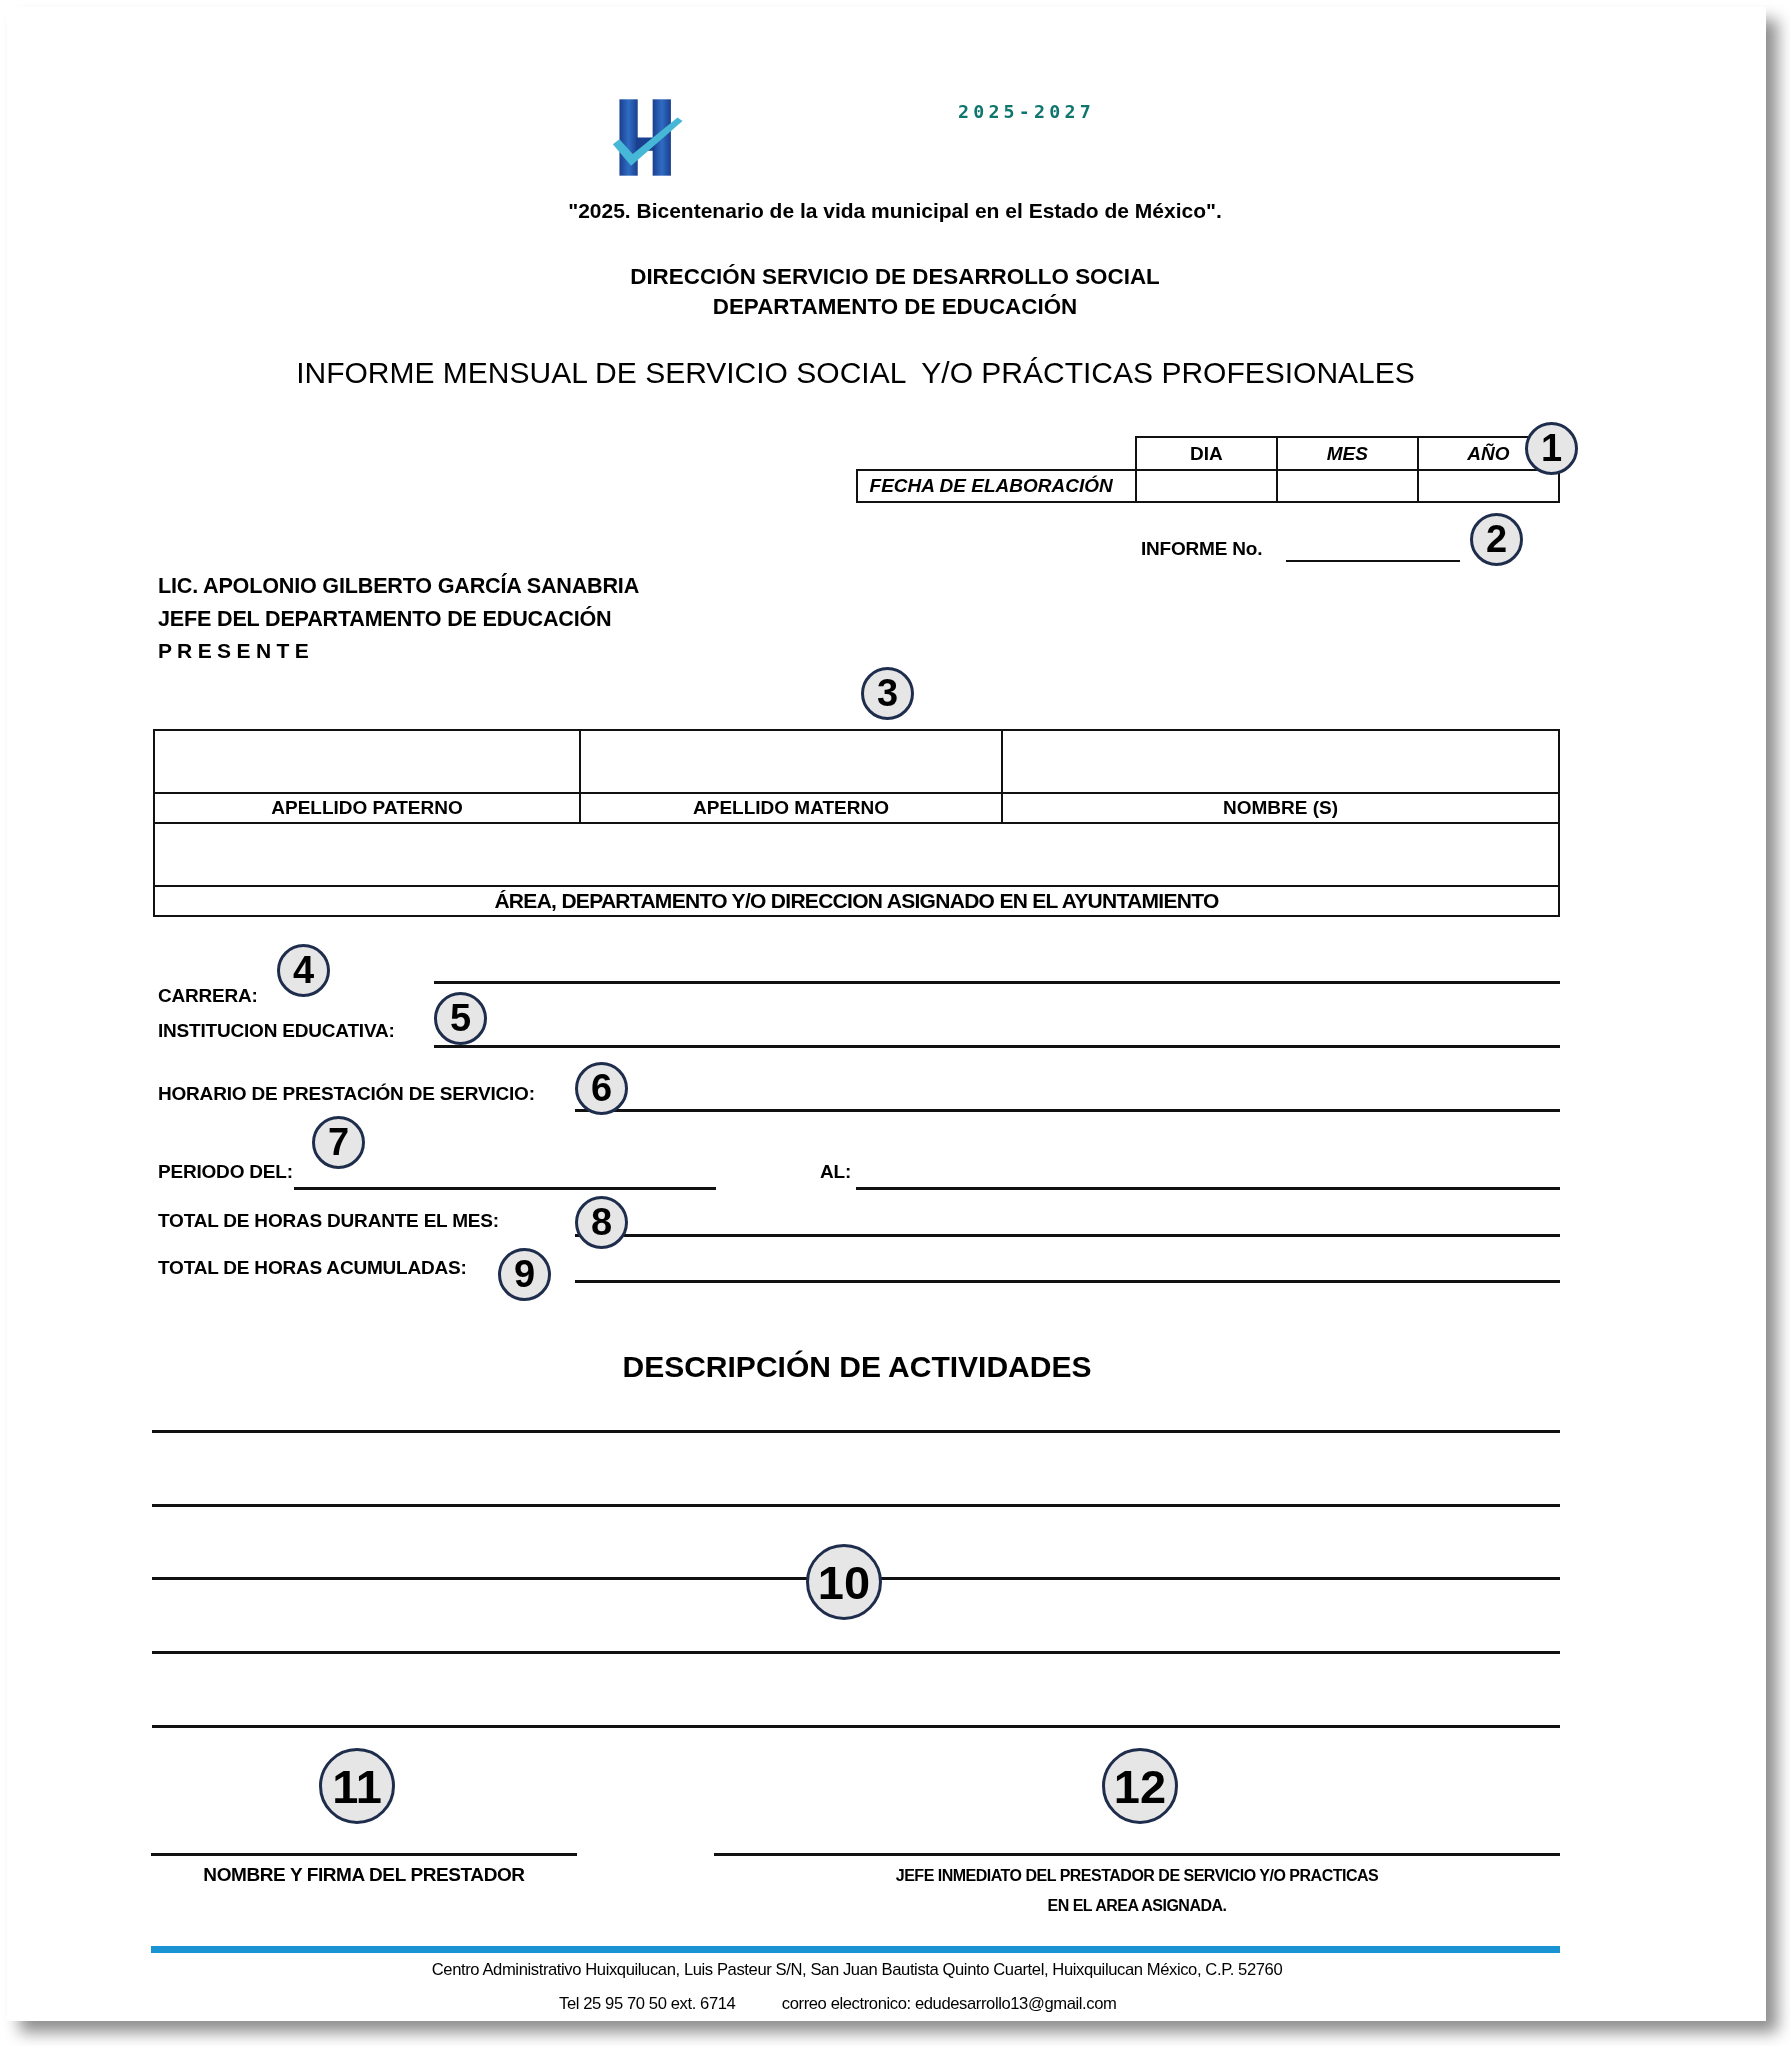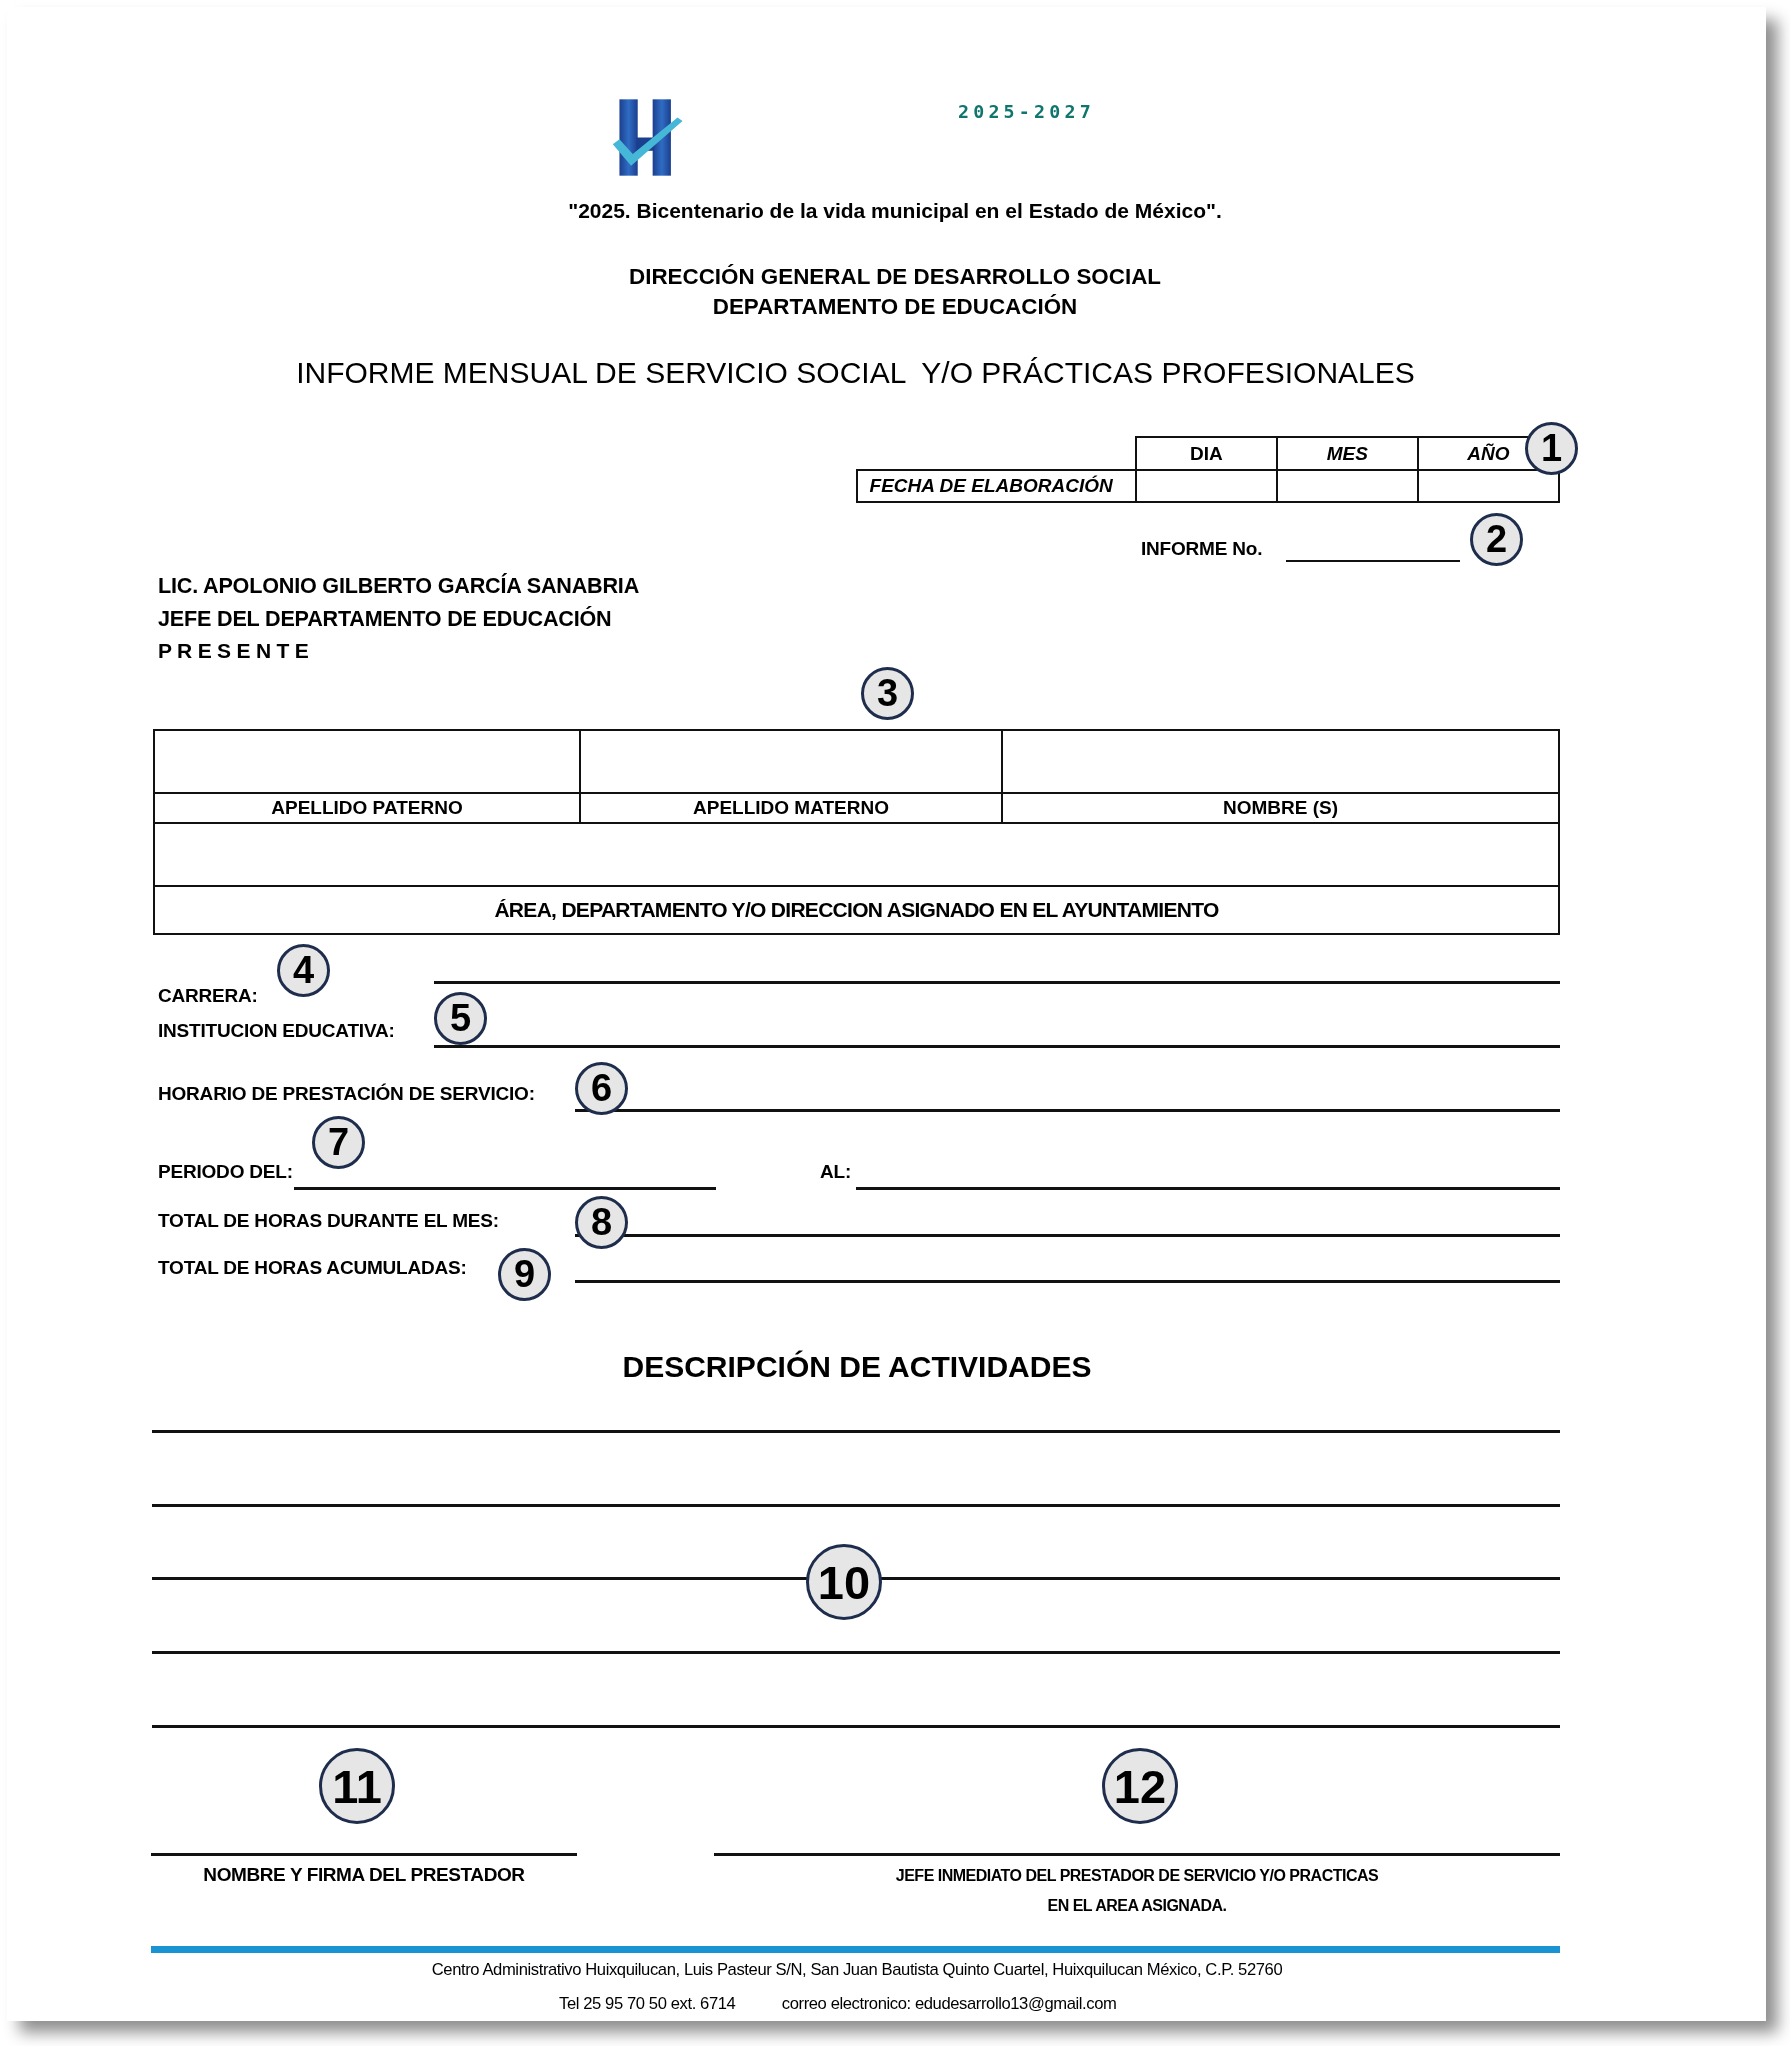--- a/index.html
+++ b/index.html
@@ -33,21 +33,21 @@
     <rect x="10" y="4" width="22" height="92" fill="url(#hb)"></rect>
     <rect x="50" y="4" width="22" height="92" fill="url(#hb)"></rect>
     <rect x="30" y="50" width="22" height="16" fill="#1b3f8f"></rect>
     <path d="M2 58 L24 84 L86 30 L80 26 L26 70 L10 52 Z" fill="#46b7d6"></path>
   </svg>
   <div class="abs" style="left:347px; top:5px; font-family:'DejaVu Sans Mono', monospace; font-weight:bold; font-size:18.3px; color:#0f766e; letter-spacing:4.2px;">2025-2027</div>
 </div>
 
 <div class="abs center bold" style="left:0; width:1790px; top:199px; font-size:21px;">"2025. Bicentenario de la vida municipal en el Estado de México".</div>
 
-<div class="abs center bold" style="left:0; width:1790px; top:264px; font-size:22.4px;">DIRECCIÓN GENERAL DE DESARROLLO SOCIAL</div>
+<div class="abs center bold" style="left:0; width:1790px; top:264px; font-size:22.4px;">DIRECCIÓN SERVICIO DE DESARROLLO SOCIAL</div>
 <div class="abs center bold" style="left:0; width:1790px; top:294px; font-size:22.4px;">DEPARTAMENTO DE EDUCACIÓN</div>
 
 <div class="abs center" style="left:0; width:1711px; top:356px; font-size:30px; white-space:pre;">INFORME MENSUAL DE SERVICIO SOCIAL  Y/O PRÁCTICAS PROFESIONALES</div>
 
 <table class="grid" style="left:856px; top:436px; width:704px;">
   <tbody>
       <tr style="height:33px;">
     <td style="border-top:none; border-left:none; width:279px;"></td>
     <td style="width:140px; ">DIA</td>
     <td style="width:140px; font-style:italic;">MES</td>
@@ -77,21 +77,21 @@
     <td></td>
   </tr>
   <tr style="height:30px;">
     <td>APELLIDO PATERNO</td>
     <td>APELLIDO MATERNO</td>
     <td>NOMBRE (S)</td>
   </tr>
   <tr style="height:63px;">
     <td colspan="3"></td>
   </tr>
-  <tr style="height:48px;">
+  <tr style="height:30px;">
     <td colspan="3" style="font-size:21px; letter-spacing:-0.7px;">ÁREA, DEPARTAMENTO Y/O DIRECCION ASIGNADO EN EL AYUNTAMIENTO</td>
   </tr>
 </tbody>
   </table>
 
 <div class="abs label" style="left:158px; top:957px;margin-top:28px;">CARRERA:</div>
 <div class="hline" style="left:434px; top:981px; width:1126px;"></div>
 
 <div class="abs label" style="left:158px; top:1020px;">INSTITUCION EDUCATIVA:</div>
 <div class="hline" style="left:434px; top:1045px; width:1126px;"></div>

